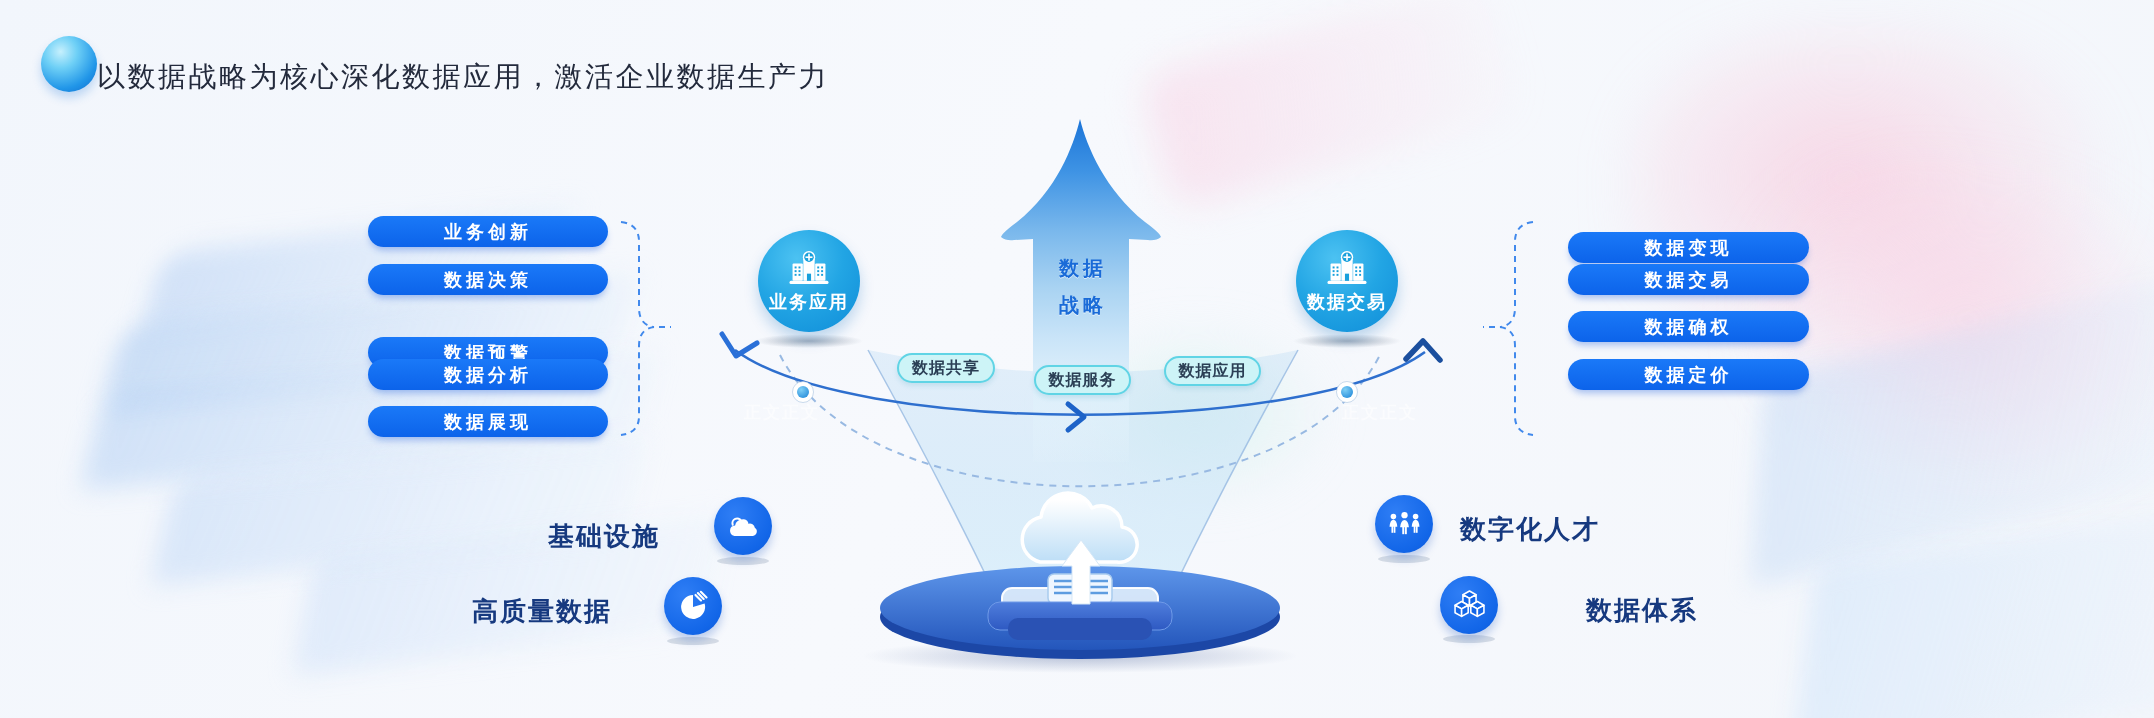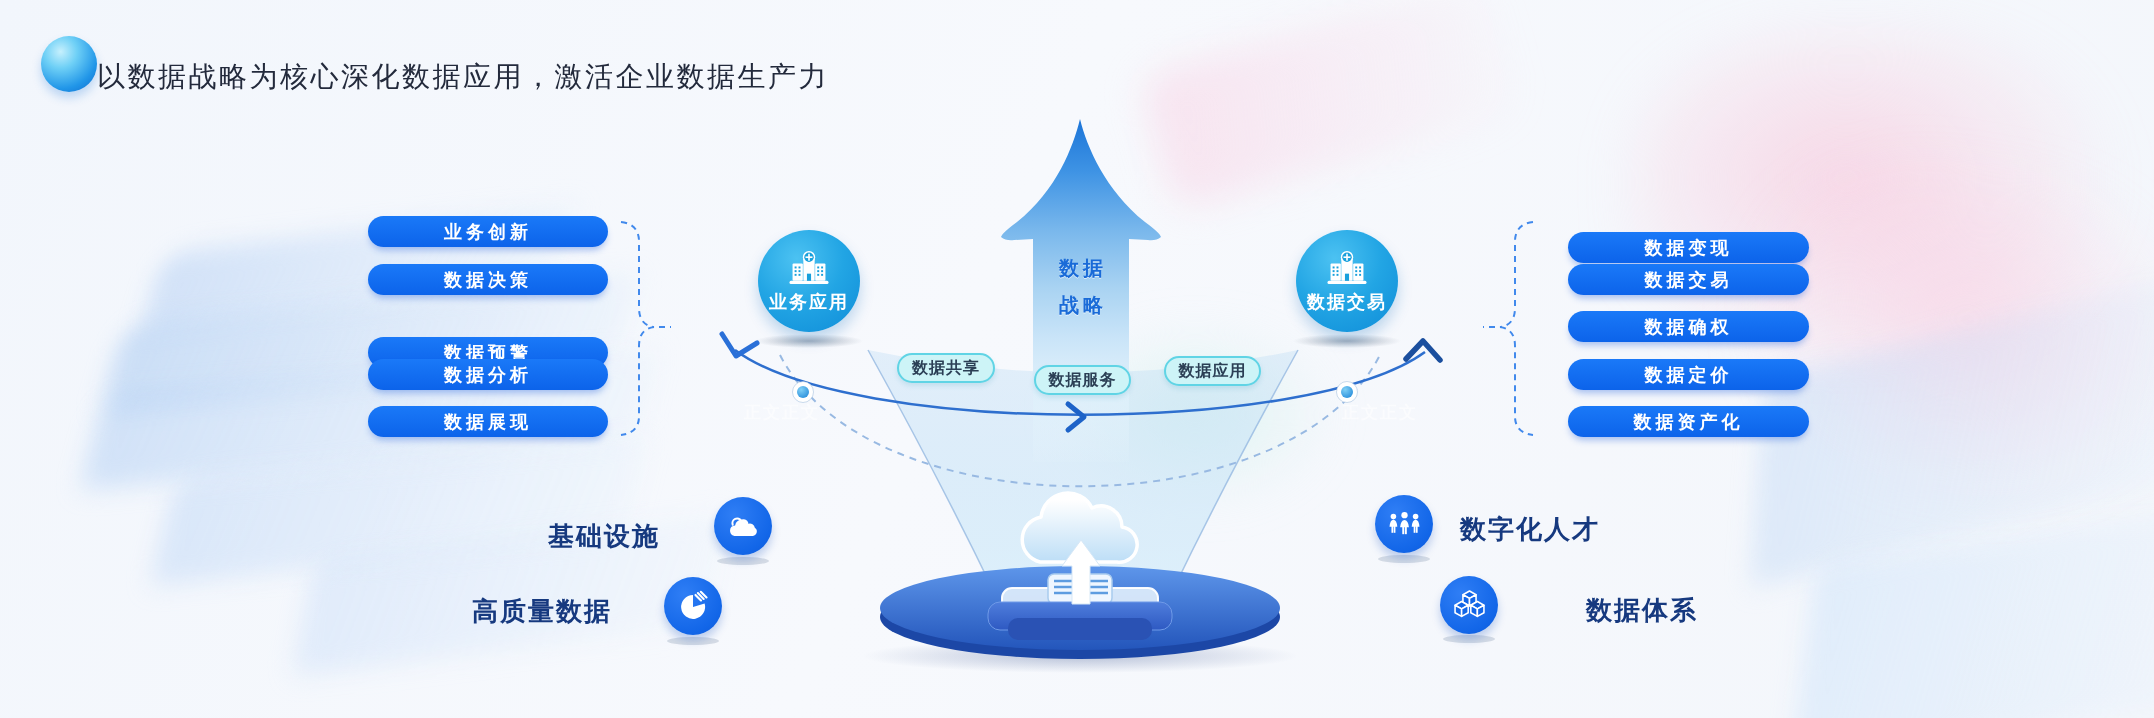--- a/index.html
+++ b/index.html
@@ -165,21 +165,20 @@
   <div class="pill-dark" style="left:368px;top:216px;">业务创新</div>
   <div class="pill-dark" style="left:368px;top:264px;">数据决策</div>
   <div class="pill-dark" style="left:368px;top:325px;margin-top:12px;">数据预警</div>
   <div class="pill-dark" style="left:368px;top:359px;">数据分析</div>
   <div class="pill-dark" style="left:368px;top:406px;">数据展现</div>
 
   <div class="pill-dark" style="left:1568px;top:232px;width:241px;">数据变现</div>
   <div class="pill-dark" style="left:1568px;top:264px;width:241px;">数据交易</div>
   <div class="pill-dark" style="left:1568px;top:311px;width:241px;">数据确权</div>
   <div class="pill-dark" style="left:1568px;top:359px;width:241px;">数据定价</div>
-  <div class="pill-dark" style="left:1568px;top:406px;width:241px;">数据资产化</div>
 
   <div class="hub" style="left:758px;top:230px;">
     <svg width="46" height="37" viewBox="0 0 44 36">
       <g fill="#ffffff">
         <rect x="3" y="31" width="38" height="3" rx="1.5"></rect>
         <rect x="6" y="14" width="10" height="17" rx="1"></rect>
         <rect x="28" y="14" width="10" height="17" rx="1"></rect>
         <rect x="16.5" y="9" width="11" height="22" rx="1"></rect>
         <circle cx="22" cy="8" r="6"></circle>
       </g>

